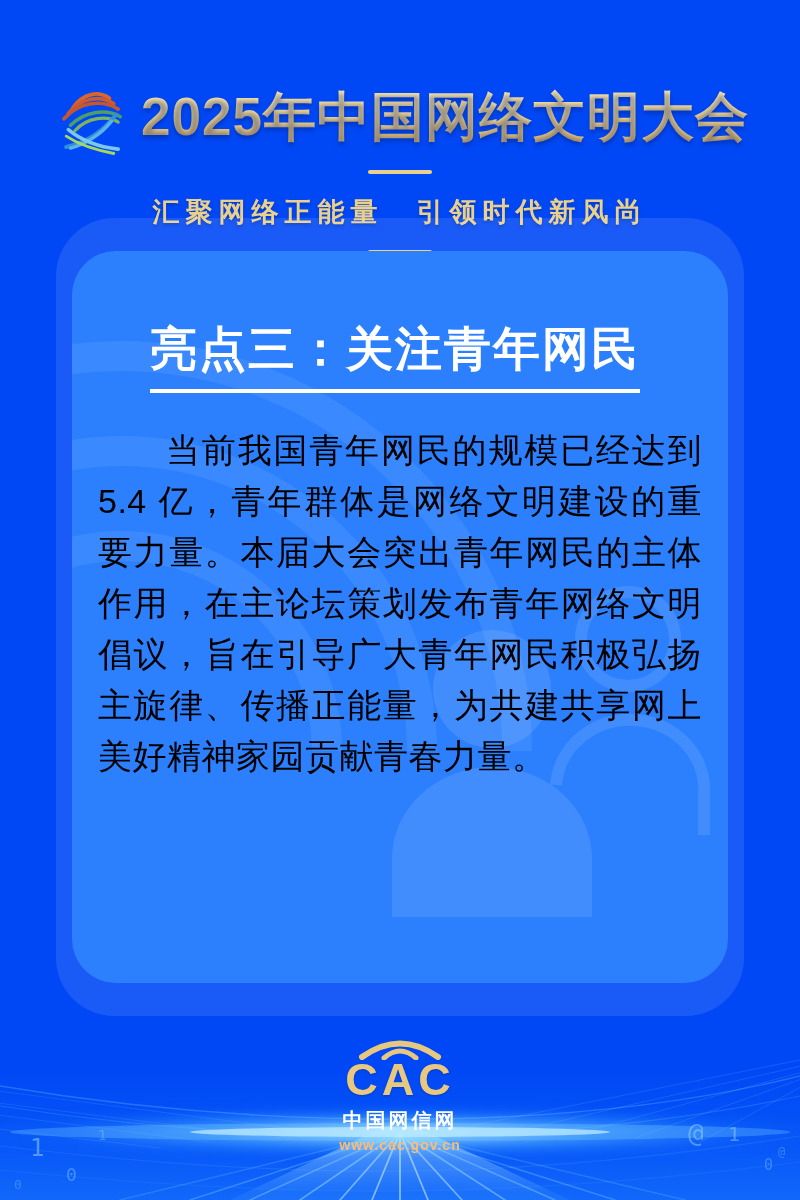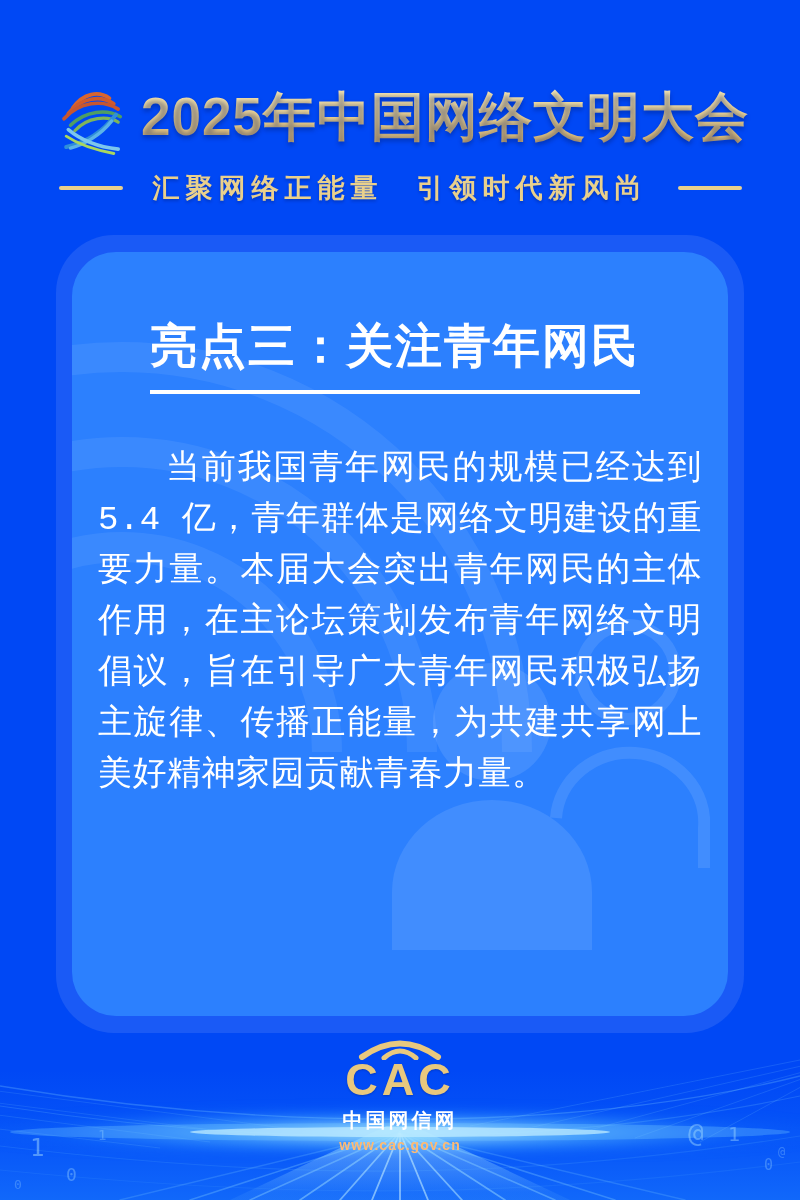--- a/index.html
+++ b/index.html
@@ -24,37 +24,36 @@
     font-size:53px; font-weight:800; letter-spacing:1px;
     color:#ecd28f;
     background:linear-gradient(180deg,#f9ecbd 0%,#ecd28f 48%,#cda45f 100%);
     -webkit-background-clip:text; background-clip:text;
     -webkit-text-fill-color:transparent;
     text-shadow:0 3px 4px rgba(0,20,90,0.35);
     white-space:nowrap;
   }
   .slogan-row {
     margin-top:10px;
-    display:flex; align-items:center; gap:30px;
+    display:flex; align-items:center; gap:20px;flex-direction:column;
   }
   .slogan-dash { width:64px; height:4px; background:#e9d08c; border-radius:2px; }
   .slogan-text {
     font-size:27px; font-weight:700; letter-spacing:6px;
     color:#e9d08c; white-space:nowrap;
     text-shadow:0 2px 3px rgba(0,20,90,0.3);
   }
 
   
   .card-halo {
-    position:absolute; left:56px; top:235px;
+    position:absolute; left:56px; top:218px;
     width:688px; height:798px;
     background:rgba(255,255,255,0.10);
     border-radius:58px;
-    padding:17px 16px;
-    font-family:Liberation Mono, monospace;
+    padding:33px 16px;
   }
   .card {
     width:100%; height:100%;
     background:#2c80fe;
     border-radius:44px;
     position:relative; overflow:hidden;
     padding:74px 26px 0 26px;
   }
   .wifi-watermark { position:absolute; left:-40px; top:-60px; width:560px; height:560px; pointer-events:none; }
   .people-watermark { position:absolute; right:18px; bottom:66px; width:330px; height:340px; pointer-events:none; }
@@ -64,24 +63,24 @@
     font-size:47px; font-weight:800; letter-spacing:2px;
     color:#ffffff; line-height:1;
   }
   .card-title .underlined {
     display:inline-block;
     padding-bottom:17px;
     border-bottom:4px solid #ffffff;
   }
   .card-body {
     position:relative; z-index:2;
-    margin-top:50px;
+    margin-top:32px;
     font-size:34px; line-height:51px; font-weight:500;
     letter-spacing:0.5px;
-    color:#ffffff;
+    color:#000000;
     text-align:justify;
     text-indent:68px;
   }
 
   
   .footer {
     position:absolute; left:0; right:0; top:1034px;
     text-align:center; z-index:5;
   }
   .cac-arc { display:block; margin:0 auto; width:92px; height:26px; }

